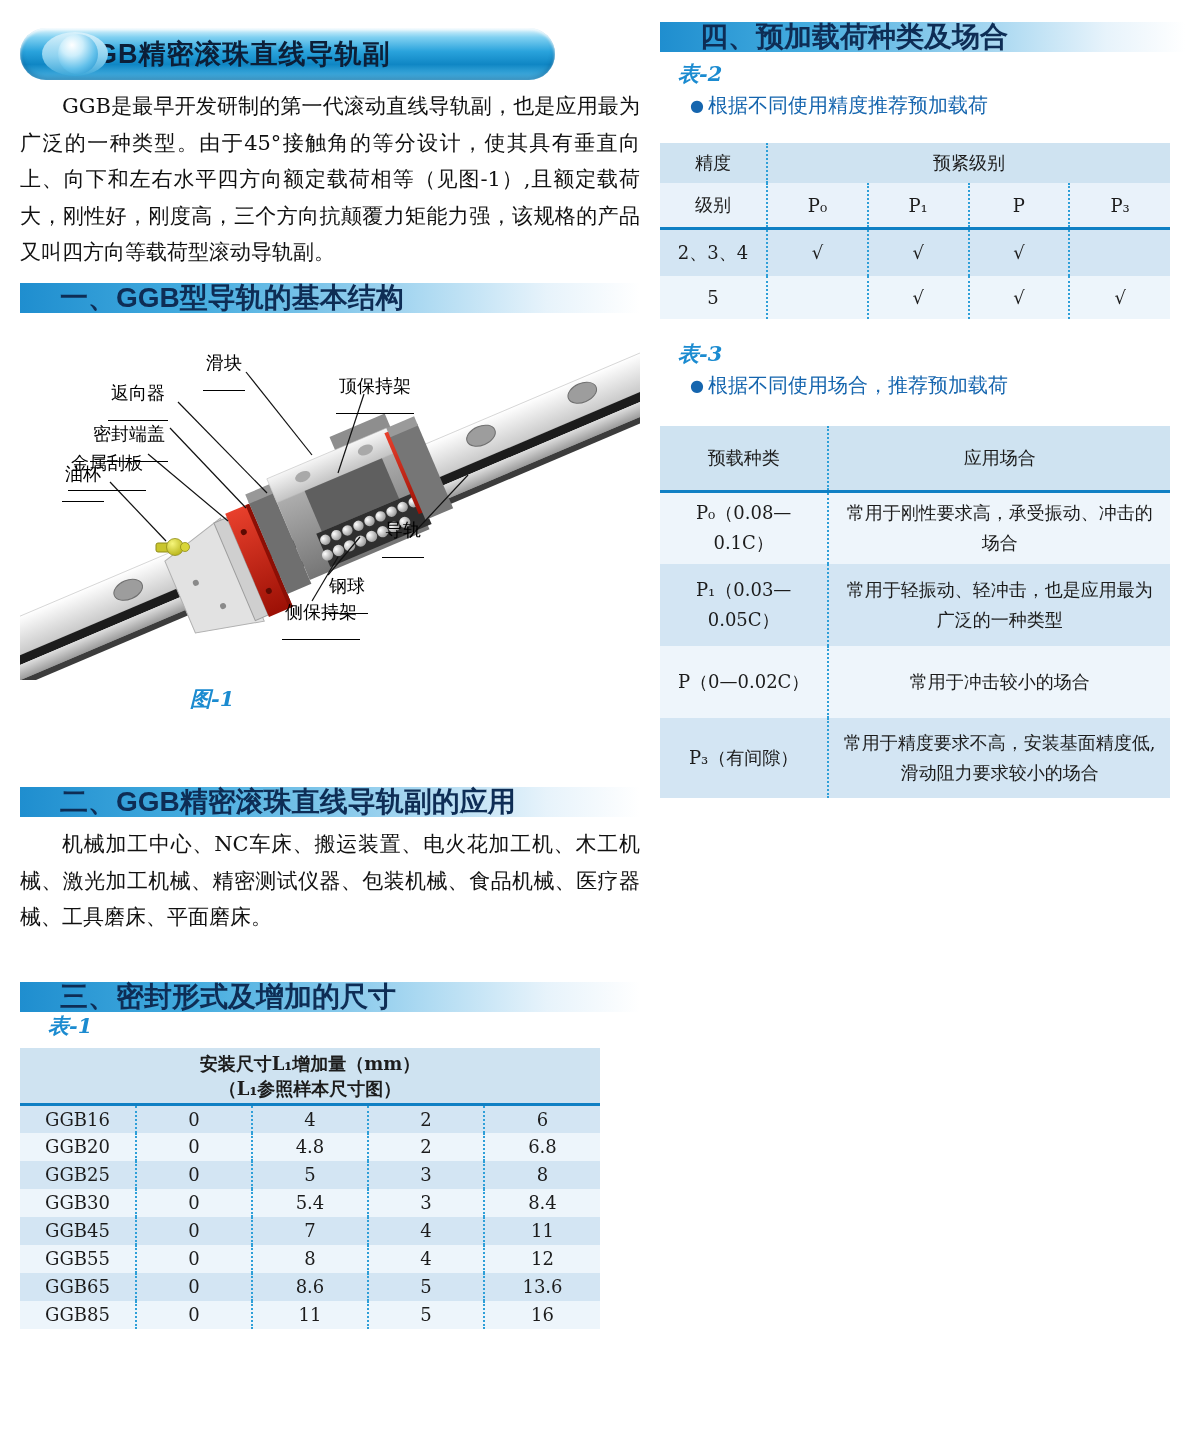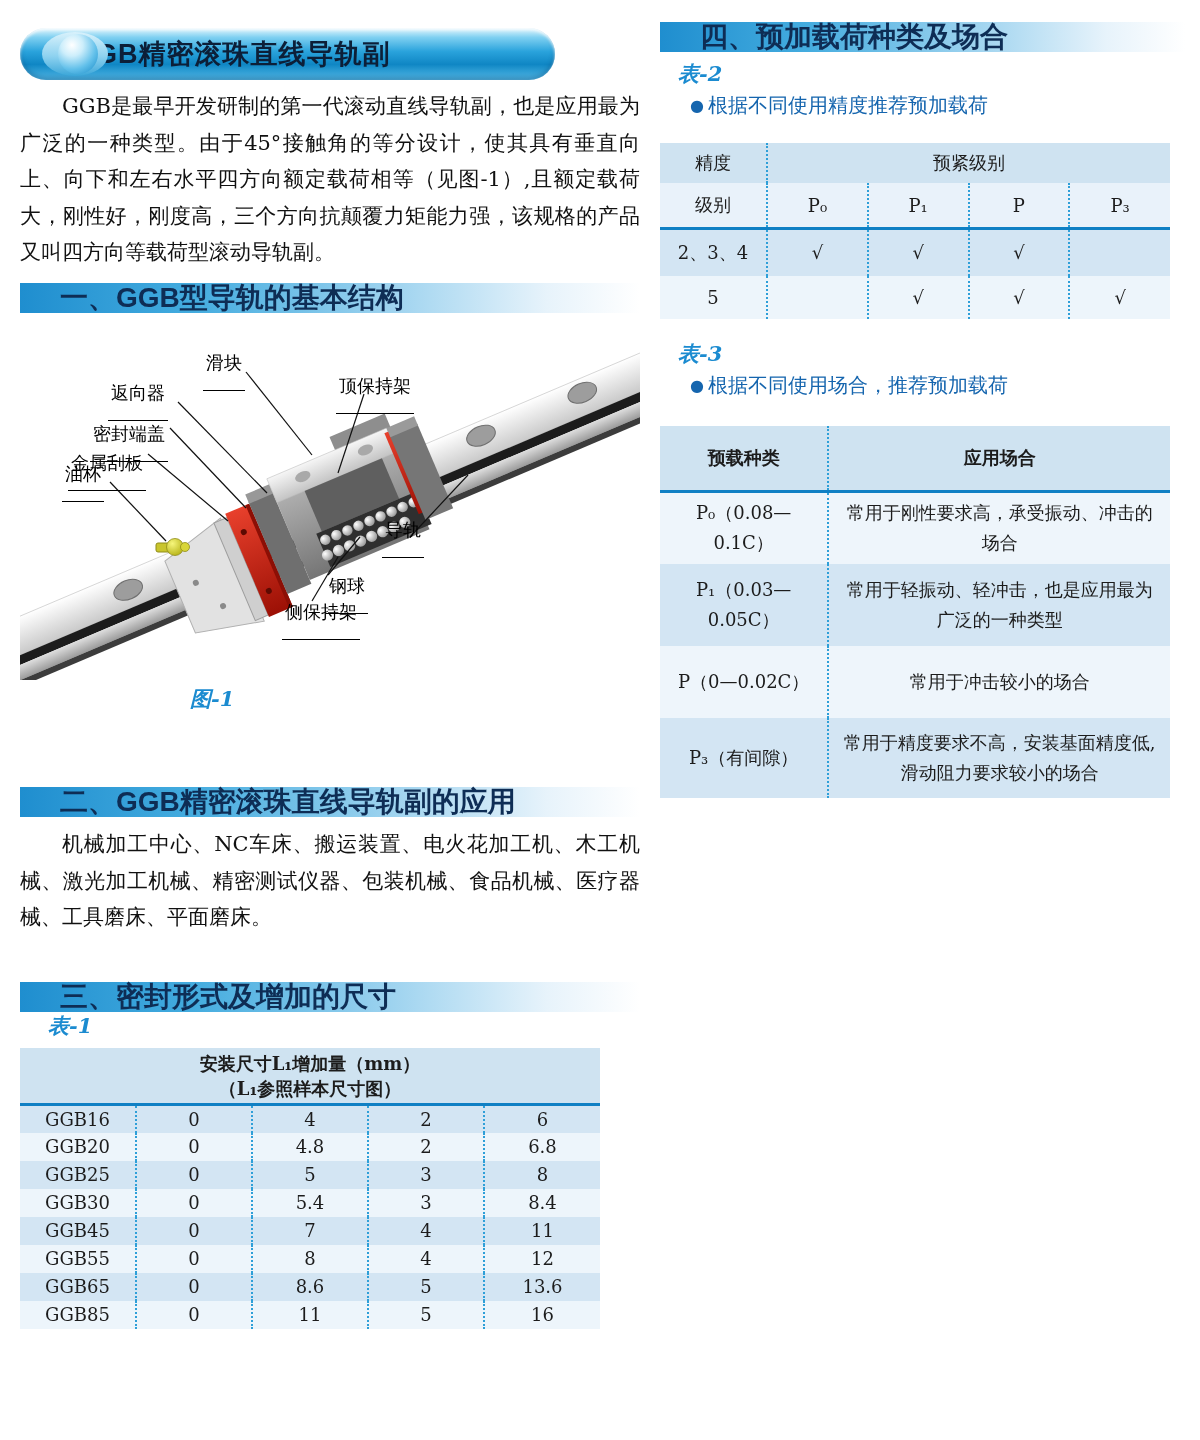--- a/index.html
+++ b/index.html
@@ -54,21 +54,21 @@
   #table2{left:660px;top:143px;width:510px;}
   #table2 col.c1{width:21%;}
   #table2 .t2-r1 th{background:#cfe3f1;height:40px;}
   #table2 .t2-r2 th{background:#e9f2fa;height:44px;}
   #table2 tbody tr:nth-child(1){background:#d3e5f3;height:47px;}
   #table2 tbody tr:nth-child(2){background:#edf5fb;height:43px;}
 
   
   #table3{left:660px;top:426px;width:510px;}
   #table3 col.c1{width:33%;}
-  #table3 thead th{background:#cfe3f1;height:64px;font-weight:bold;}
+  #table3 thead th{background:#cfe3f1;height:64px;}
   #table3 tbody td{line-height:30px;padding:0 10px;}
   #table3 tbody tr:nth-child(odd){background:#eef5fb;}
   #table3 tbody tr:nth-child(even){background:#d3e5f3;}
   #table3 tbody tr:nth-child(1){height:72px;}
   #table3 tbody tr:nth-child(2){height:82px;}
   #table3 tbody tr:nth-child(3){height:72px;padding-left:16px;}
   #table3 tbody tr:nth-child(4){height:80px;}
 
   
   .figure{position:absolute;left:20px;top:325px;width:620px;height:400px;}

